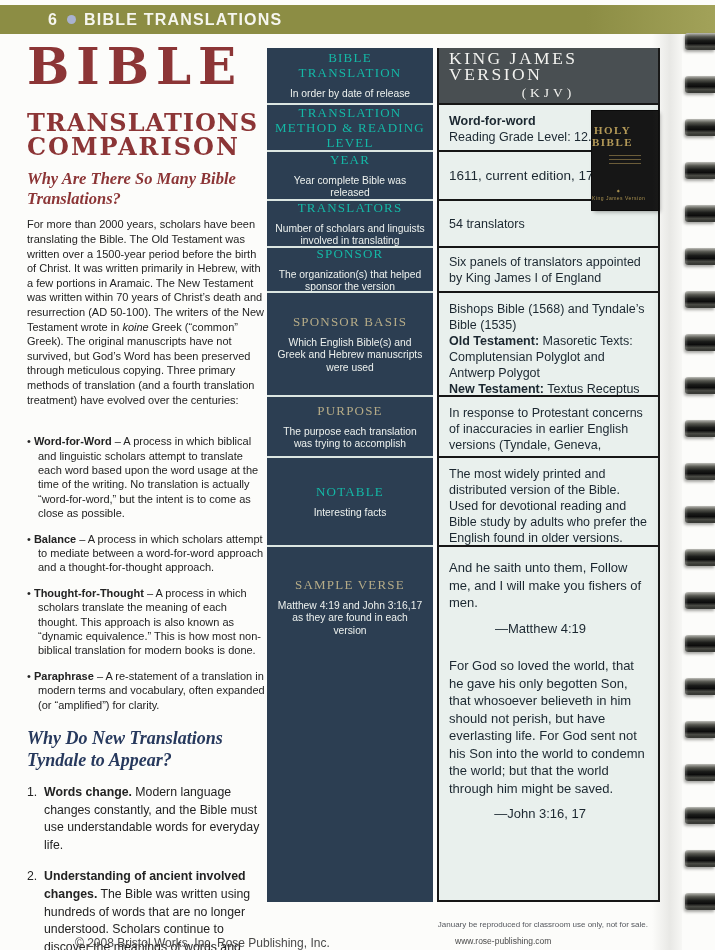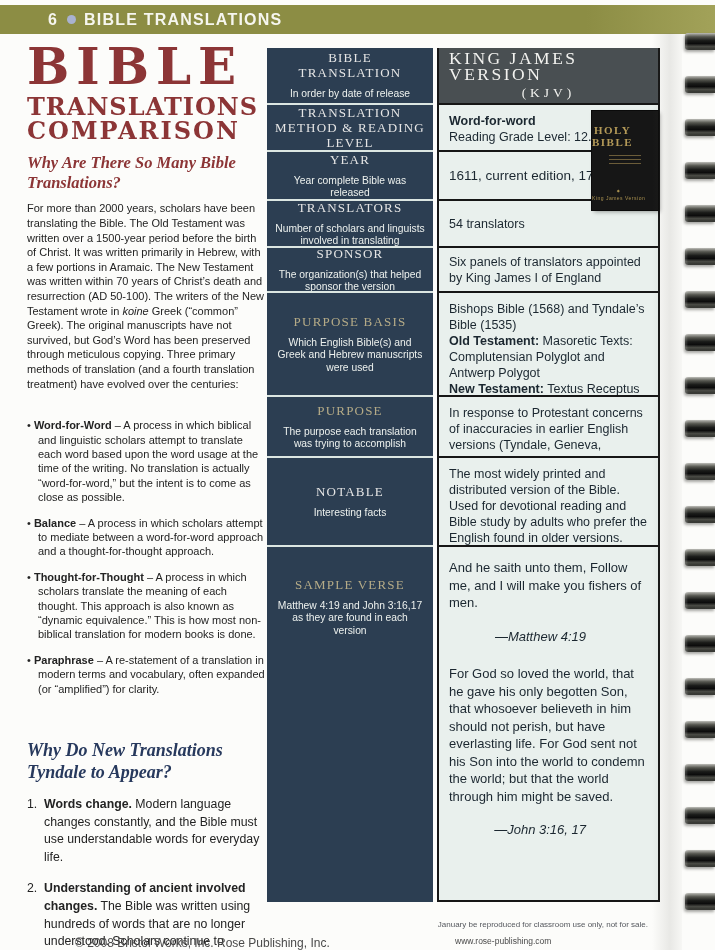--- a/index.html
+++ b/index.html
@@ -11,62 +11,62 @@
           background:linear-gradient(90deg,#8c8d44 0%,#8c8d44 82%,#a2a259 100%);
           display:flex;align-items:center;padding-left:48px;box-sizing:border-box;}
   .topbar .pgnum,.topbar .pgtitle{color:#f6f6ef;font-weight:bold;font-size:16px;letter-spacing:1.2px;}
   .topbar .dot{width:9px;height:9px;border-radius:50%;background:#a9b2d0;margin:0 8px 0 9px;}
 
   
   .leftcol{position:absolute;left:27px;top:46px;width:240px;color:#232323;}
   .t1{font-family:"DejaVu Serif","Liberation Serif",serif;font-weight:bold;color:#8c3536;
       font-size:50px;line-height:0.82;letter-spacing:7px;}
   .t2{font-family:"DejaVu Serif","Liberation Serif",serif;font-weight:bold;color:#8c3536;
-      font-size:24px;line-height:1.02;letter-spacing:1px;margin-top:8px;}
+      font-size:24px;line-height:1.02;letter-spacing:1px;margin-top:24px;}
   .t3{font-family:"DejaVu Serif","Liberation Serif",serif;font-weight:bold;color:#8c3536;
       font-size:24px;line-height:1.0;letter-spacing:2px;}
   .h-maroon{font-family:"Liberation Serif",serif;font-style:italic;font-weight:bold;
       color:#8c3536;font-size:16.5px;line-height:1.18;margin-top:10px;}
   .h-navy{font-family:"Liberation Serif",serif;font-style:italic;font-weight:bold;
-      color:#27395d;font-size:18px;line-height:1.22;margin-top:44px;}
+      color:#27395d;font-size:18px;line-height:1.22;margin-top:16px;}
   .intro{font-size:11px;line-height:14.6px;margin-top:9px;}
   .bullets{margin-top:27px;}
   .bullet{font-size:11px;line-height:14.4px;padding-left:11px;text-indent:-11px;margin-bottom:11px;}
   .bullet b,.intro b{font-weight:bold;}
   .ital{font-style:italic;}
   .numlist{margin-top:12px;}
   .numitem{display:flex;font-size:12.3px;line-height:17.6px;margin-bottom:14px;}
   .numitem .n{width:17px;flex:none;}
 
   
   .tgrid{position:absolute;left:267px;top:48px;display:grid;
          grid-template-columns:166px 223px;column-gap:4px;
          grid-template-rows:55px 47px 49px 47px 45px 104px 61px 89px 357px;}
   .hc{background:#2c3e52;display:flex;flex-direction:column;align-items:center;justify-content:center;
       text-align:center;padding:2px 8px;box-sizing:border-box;border-top:2px solid #dce6e2;}
   .hc.first{border-top:none;}
   .hc.sample{justify-content:flex-start;padding-top:30px;}
-  .hlbl{font-family:"Liberation Serif",serif;font-size:13px;letter-spacing:1.2px;color:#e5e5e5;line-height:15px;}
+  .hlbl{font-family:"Liberation Serif",serif;font-size:13px;letter-spacing:1.2px;color:#14b8a6;line-height:15px;}
   .hlbl.narrow{max-width:110px;}
   .hc.gold .hlbl{color:#b5ab87;}
   .hsub{font-size:10.3px;line-height:12.4px;color:#edf1ee;margin-top:8px;}
 
   .vc{background:#e9f0ed;border-left:2px solid #161616;border-right:2px solid #161616;
       border-top:2px solid #161616;padding:4px 10px;box-sizing:border-box;
       display:flex;flex-direction:column;justify-content:center;
       font-size:12.5px;line-height:16px;color:#1b2730;}
   .vc.first{background:#494f52;align-items:center;justify-content:center;border-top:none;}
   .vc.top{justify-content:flex-start;padding-top:8px;}
   .vc.last{border-bottom:2px solid #161616;}
   .kjv-title{font-family:"Liberation Serif",serif;font-size:17.5px;letter-spacing:2.5px;color:#f2f2ef;}
   .kjv-abbr{font-family:"Liberation Serif",serif;font-size:13.5px;letter-spacing:4px;color:#f2f2ef;margin-top:3px;}
   .vc b{font-weight:bold;}
   .yr{font-size:13.5px;}
   .vc.verses{justify-content:flex-start;padding-top:12px;font-size:13px;line-height:17.5px;}
-  .vref{text-align:right;padding-right:62px;margin-top:16px;font-style:italic;}
+  .vref{text-align:right;padding-right:62px;margin-top:8px;}
   .verse2{margin-top:20px;}
 
   
   .book{position:absolute;left:592px;top:111px;width:66px;height:99px;background:#161616;
         box-shadow:0 0 0 1px #0a0a0a,2px 2px 4px rgba(0,0,0,.35);
         display:flex;flex-direction:column;align-items:flex-start;padding-top:13px;box-sizing:border-box;}
   .book-title{color:#b49a58;font-family:"Liberation Serif",serif;font-size:11px;font-weight:bold;
         letter-spacing:1.5px;line-height:12px;text-align:center;}
   .bline{width:32px;height:1px;background:#6b5c39;margin:3px auto 0;}
   .bline.b1{margin-top:7px;}
@@ -168,21 +168,21 @@
 
     <div class="hc">
       <div class="hlbl">SPONSOR</div>
       <div class="hsub">The organization(s) that helped sponsor the version</div>
     </div>
     <div class="vc">
       <div>Six panels of translators appointed by King James I of England</div>
     </div>
 
     <div class="hc gold">
-      <div class="hlbl">PURPOSE BASIS</div>
+      <div class="hlbl">SPONSOR BASIS</div>
       <div class="hsub">Which English Bible(s) and Greek and Hebrew manuscripts were used</div>
     </div>
     <div class="vc top">
       <div>Bishops Bible (1568) and Tyndale’s Bible (1535)</div>
       <div><b>Old Testament:</b><span> Masoretic Texts: Complutensian Polyglot and Antwerp Polygot</span></div>
       <div><b>New Testament:</b><span> Textus Receptus</span></div>
     </div>
 
     <div class="hc gold">
       <div class="hlbl">PURPOSE</div>

